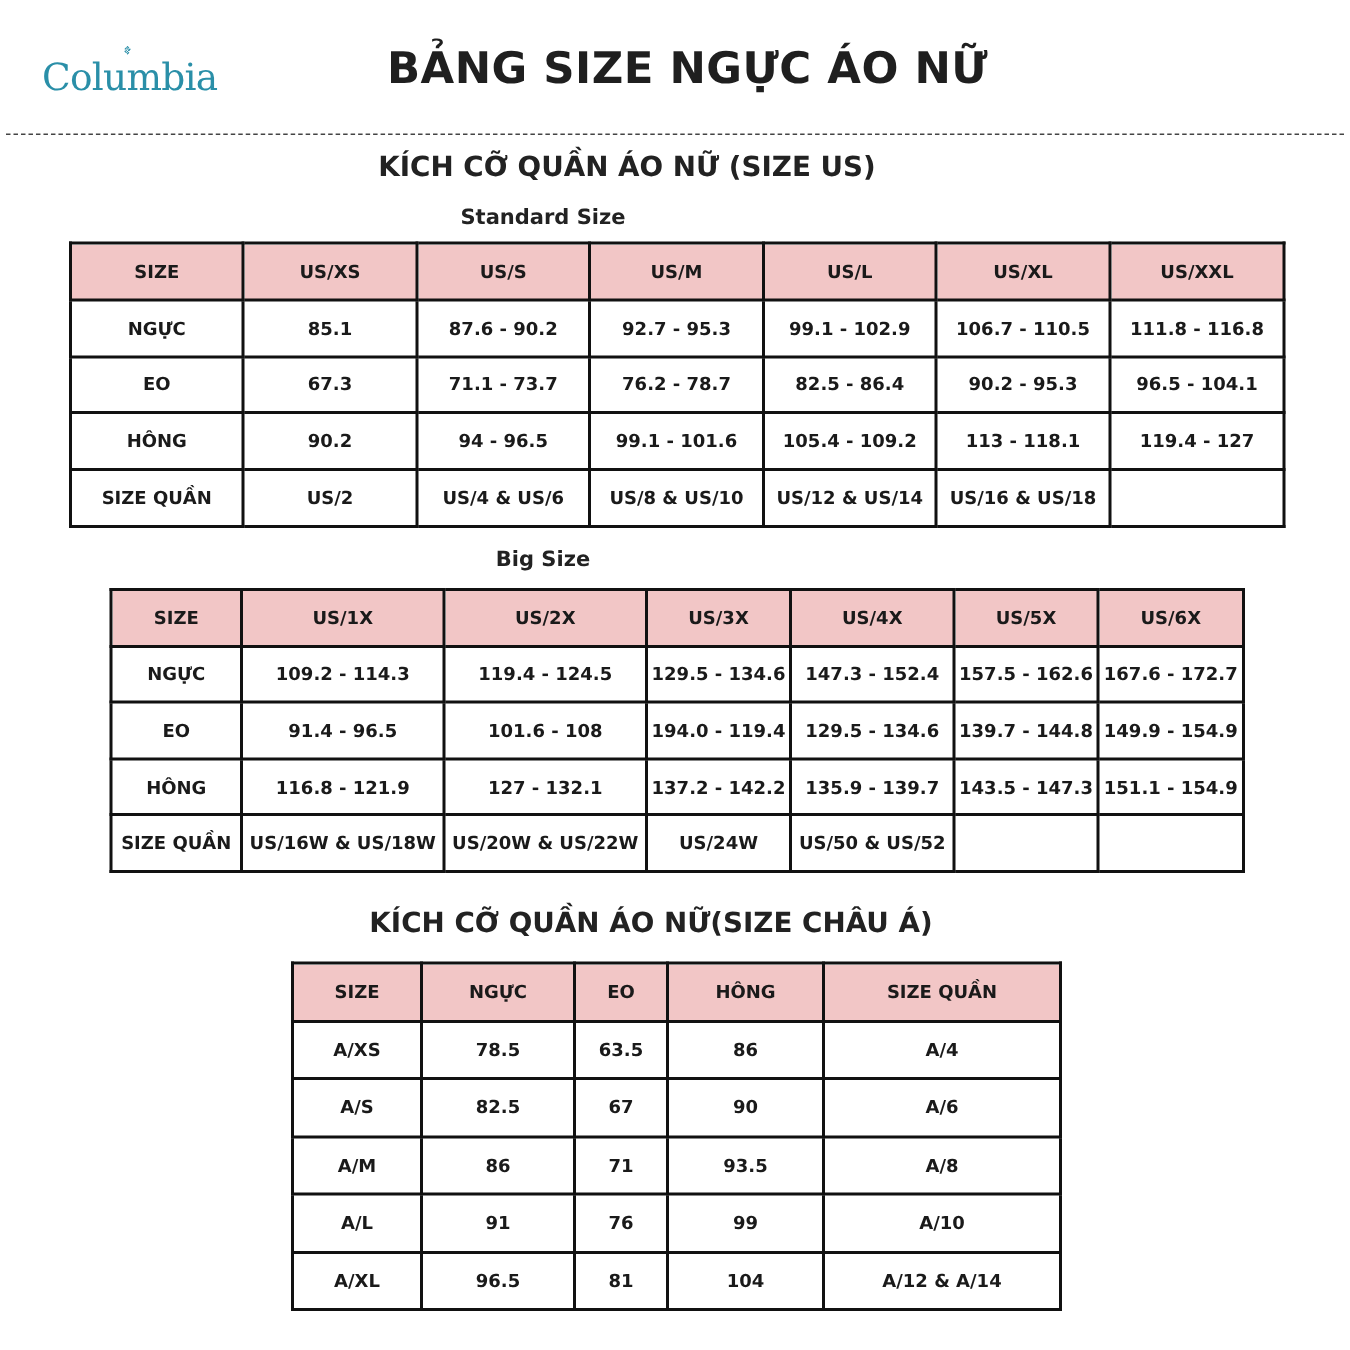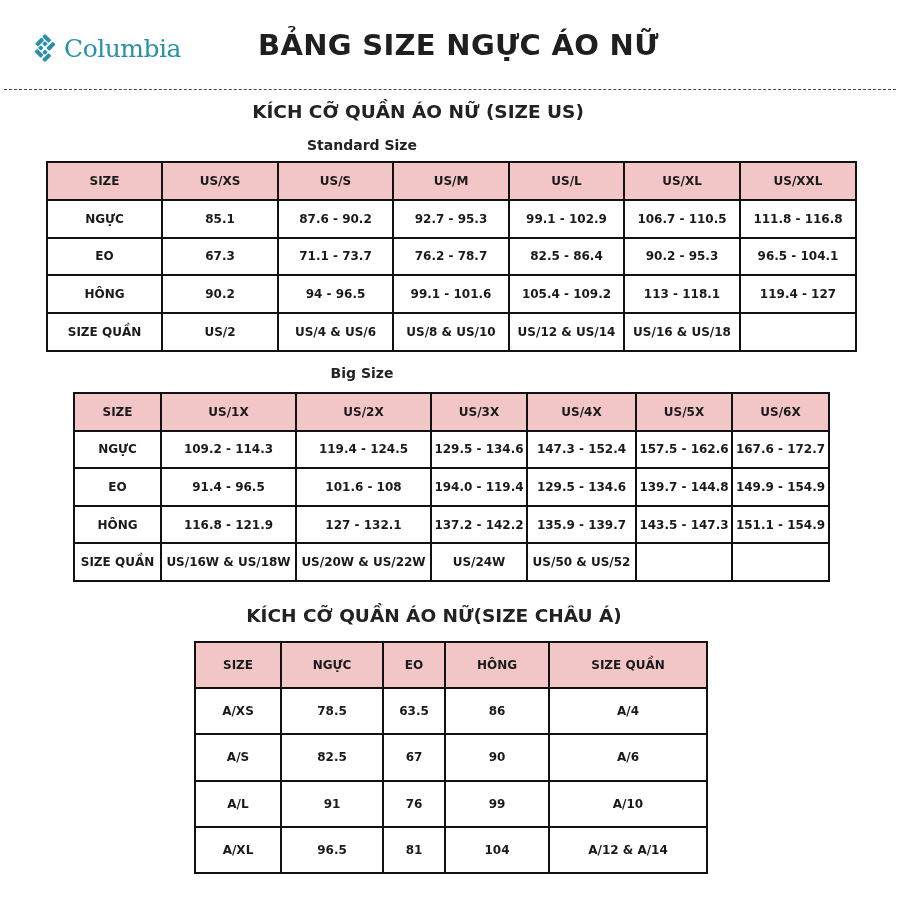--- a/index.html
+++ b/index.html
@@ -1,18 +1,18 @@
 <!DOCTYPE html>
 <html><head>
 <meta charset="utf-8">
 <style>
   html, body { margin:0; padding:0; background:#ffffff; }
   body { width:900px; height:900px; position:relative; overflow:hidden;
          font-family:"DejaVu Sans", "Liberation Sans", sans-serif; color:#1a1a1a; }
-  .abs { position:absolute; }
+  .abs { position:absolute;flex-direction:column; }
   .logo { left:28px; top:30px; height:36px; display:flex; align-items:center; }
   .logo svg { width:34px; height:34px; margin-right:2px; }
   .logo-text { font-family:"DejaVu Serif", "Liberation Serif", serif; font-size:25px; color:#2a8fa8; letter-spacing:-0.5px; }
   .main-title { left:258px; top:28px; font-size:29px; font-weight:bold; color:#1f1f1f; letter-spacing:0.3px; white-space:nowrap; }
   .dashed { left:4px; top:89px; width:892px; height:0; border-top:1.5px dashed #444; }
   .sec-title { left:0; width:836px; text-align:center; font-size:18.5px; font-weight:bold; color:#222; white-space:nowrap; }
   .sub-title { left:0; width:724px; text-align:center; font-size:14px; font-weight:bold; color:#222; }
   table.grid { position:absolute; border-collapse:collapse; border:2px solid #3b82f6; table-layout:fixed; }
   table.grid td { border:2px solid #111; text-align:center; vertical-align:middle;
                   font-size:12px; font-weight:bold; color:#1a1a1a; padding:0; white-space:nowrap; overflow:hidden; }
@@ -189,20 +189,27 @@
         <td>A/4</td>
       </tr>
       <tr>
         <td>A/S</td>
         <td>82.5</td>
         <td>67</td>
         <td>90</td>
         <td>A/6</td>
       </tr>
       <tr>
+        <td>A/M</td>
+        <td>86</td>
+        <td>71</td>
+        <td>93.5</td>
+        <td>A/8</td>
+      </tr>
+      <tr>
         <td>A/L</td>
         <td>91</td>
         <td>76</td>
         <td>99</td>
         <td>A/10</td>
       </tr>
       <tr>
         <td>A/XL</td>
         <td>96.5</td>
         <td>81</td>

